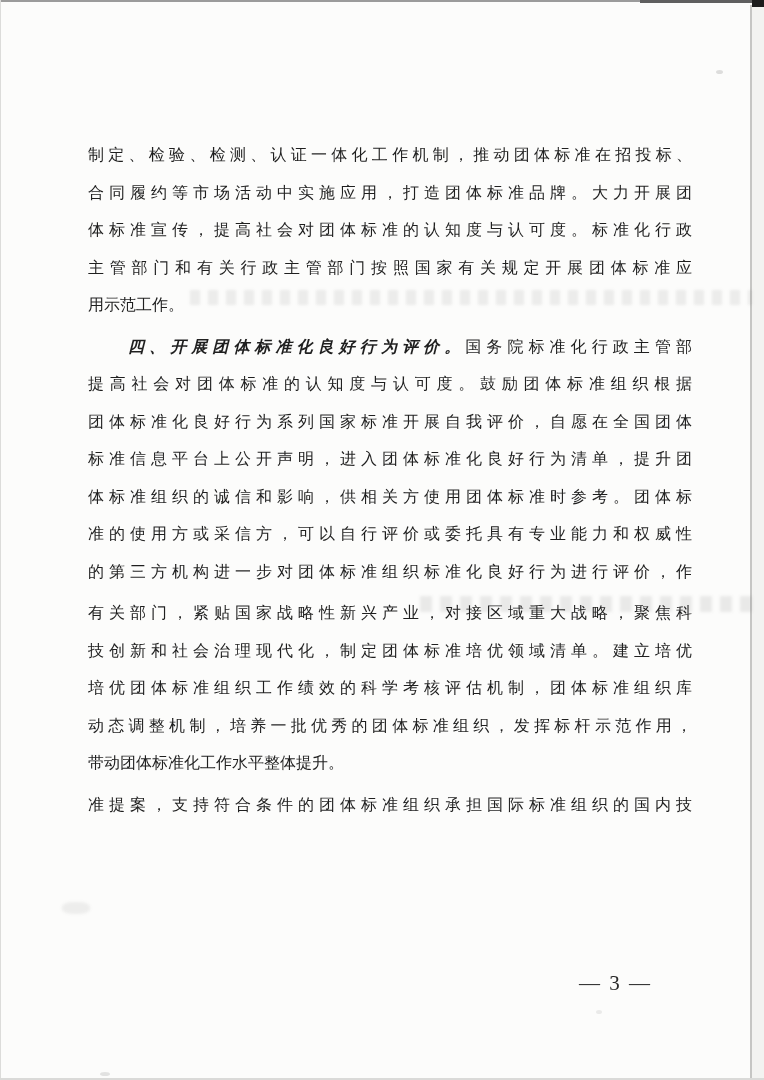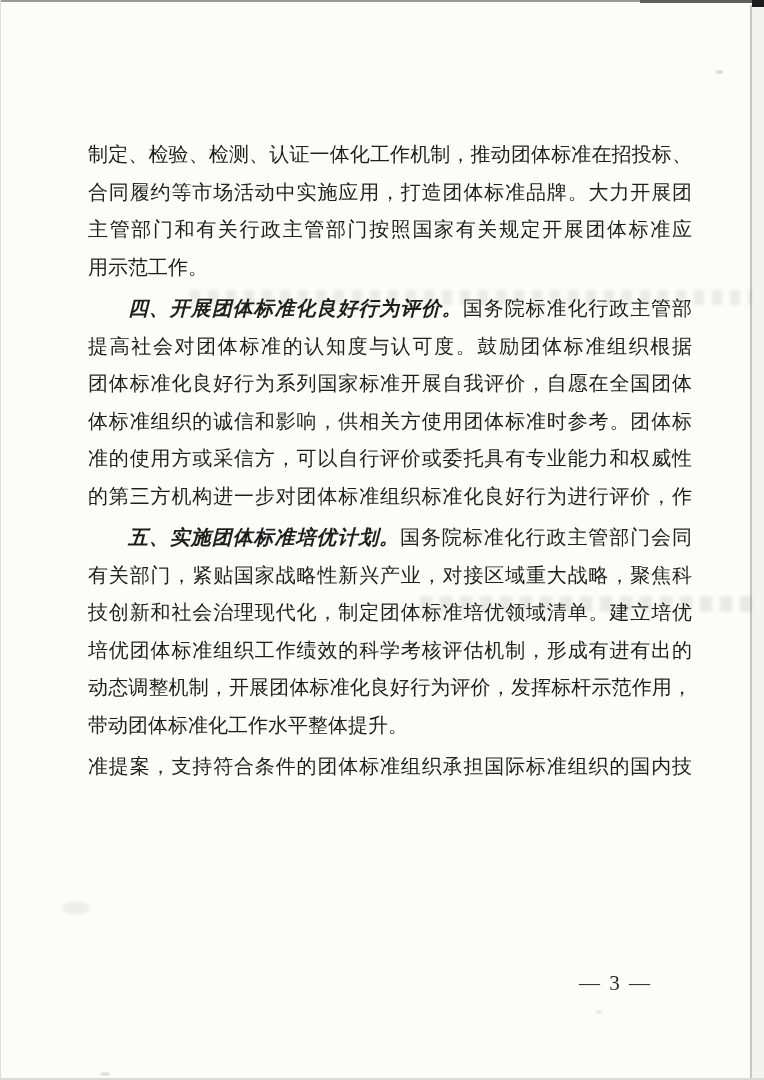--- a/index.html
+++ b/index.html
@@ -17,21 +17,21 @@
   
   .doc {
     position: absolute;
     left: 88px;
     top: 136px;
     width: 604px;
   }
   .para { margin: 0; }
   .para.section { margin-top: 4px; }
   .line {
-    font-size: 20px;
+    font-size: 16px;
     line-height: 37.5px;
     height: 37.5px;
     text-align: justify;
     text-align-last: justify;
     overflow: hidden;
   }
   .line.endline { text-align-last: left; }
   .line.indent { text-indent: 40px; }
   .bold { font-weight: 700; font-style: italic; }
 
@@ -90,37 +90,38 @@
   <div class="smudge smudge-2"></div>
   <div class="smudge smudge-3"></div>
   <div class="speck-1"></div>
   <div class="speck-2"></div>
   <div class="speck-3"></div>
 
   <div class="doc">
       <div class="para">
         <div class="line">制定、检验、检测、认证一体化工作机制，推动团体标准在招投标、</div>
         <div class="line">合同履约等市场活动中实施应用，打造团体标准品牌。大力开展团</div>
+        <div class="line">体标准宣传，提高社会对团体标准的认知度与认可度。标准化行政</div>
         <div class="line">主管部门和有关行政主管部门按照国家有关规定开展团体标准应</div>
         <div class="line endline">用示范工作。</div>
       </div>
       <div class="para section">
         <div class="line indent"><span class="bold">四、开展团体标准化良好行为评价。</span>国务院标准化行政主管部</div>
         <div class="line">提高社会对团体标准的认知度与认可度。鼓励团体标准组织根据</div>
         <div class="line">团体标准化良好行为系列国家标准开展自我评价，自愿在全国团体</div>
+        <div class="line">标准信息平台上公开声明，进入团体标准化良好行为清单，提升团</div>
         <div class="line">体标准组织的诚信和影响，供相关方使用团体标准时参考。团体标</div>
         <div class="line">准的使用方或采信方，可以自行评价或委托具有专业能力和权威性</div>
         <div class="line">的第三方机构进一步对团体标准组织标准化良好行为进行评价，作</div>
       </div>
       <div class="para section">
-        <div class="line indent"><span class="bold">五、实施团体标准培优计划。</span>国务院标准化行政主管部门会同</div>
         <div class="line">有关部门，紧贴国家战略性新兴产业，对接区域重大战略，聚焦科</div>
         <div class="line">技创新和社会治理现代化，制定团体标准培优领域清单。建立培优</div>
-        <div class="line">培优团体标准组织工作绩效的科学考核评估机制，形成有进有出的</div>
-        <div class="line">动态调整机制，开展团体标准化良好行为评价，发挥标杆示范作用，</div>
+        <div class="line">培优团体标准组织工作绩效的科学考核评估机制，团体标准组织库</div>
+        <div class="line">动态调整机制，培养一批优秀的团体标准组织，发挥标杆示范作用，</div>
         <div class="line endline">带动团体标准化工作水平整体提升。</div>
       </div>
       <div class="para section">
         <div class="line">准提案，支持符合条件的团体标准组织承担国际标准组织的国内技</div>
       </div>
     </div>
 
   <div class="page-number">— 3 —</div>
 
 </div>

